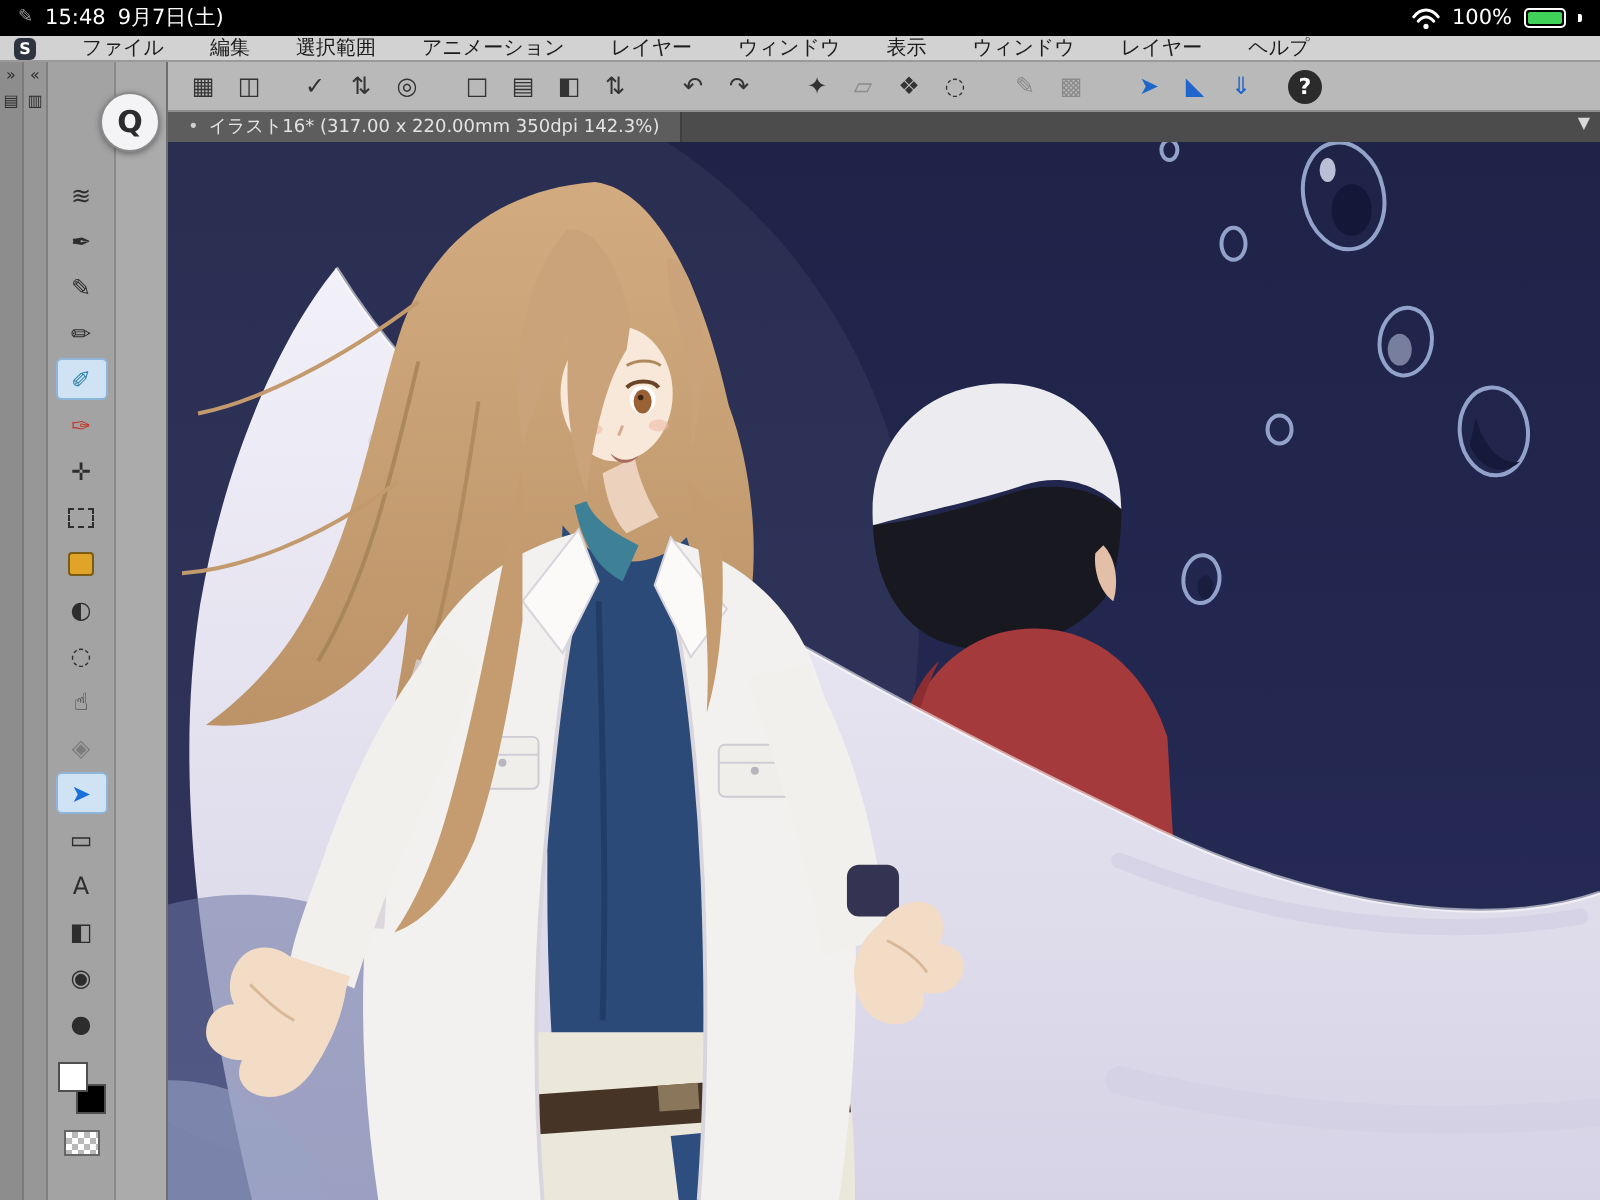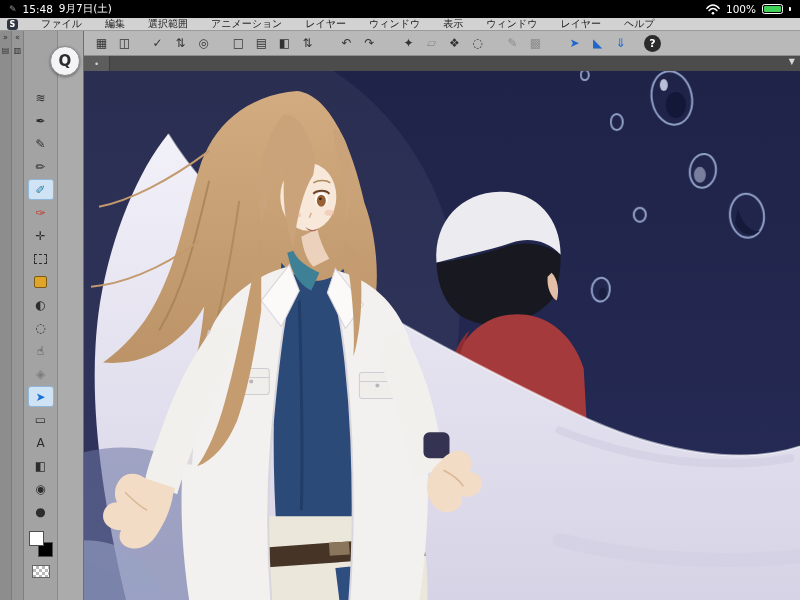--- a/index.html
+++ b/index.html
@@ -257,20 +257,21 @@
             <span class="cg">⇓</span>
           </div>
         <div class="cmd helpb ml12">
             <span class="cg">?</span>
           </div>
       </div>
 
       <div class="tab-bar">
         <div class="tab">
           <span class="tab-dot">•</span>
+          <span>イラスト16* (317.00 x 220.00mm 350dpi 142.3%)</span>
         </div>
         <span class="tab-dd">▼</span>
       </div>
 
       <div class="canvas">
         <svg viewBox="85 70 715 530" preserveAspectRatio="none">
           <defs>
             <linearGradient id="bgG" x1="0" y1="0" x2="0" y2="1">
               <stop offset="0" stop-color="#1f2348"></stop>
                 <stop offset="1" stop-color="#272c58"></stop>

